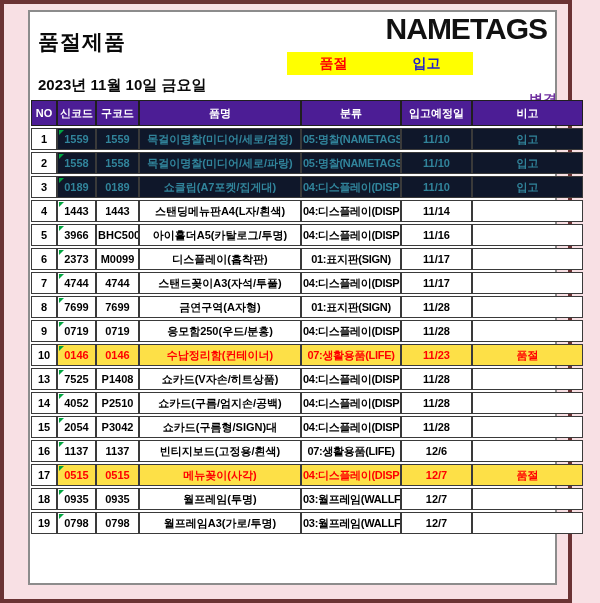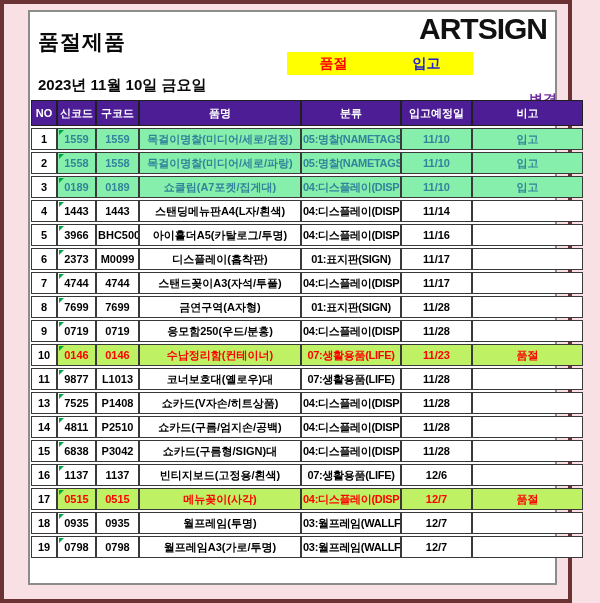--- a/index.html
+++ b/index.html
@@ -50,38 +50,38 @@
     text-align:center;vertical-align:middle;
     font-weight:700;white-space:nowrap;overflow:hidden;
     padding:0 1px;
   }
   .product-table th{
     background:#4c1d95;color:#FFFFFF;font-size:11px;height:26px;
     border-color:#1F1F1F;
   }
   .product-table td{font-size:11px;height:22px;background:#FFFFFF;color:#000;}
   .c-cat{font-size:10px;letter-spacing:-0.3px;}
-  .row-arrival td{background:#86efac;color:#31849B;}
-  .row-soldout td{background:#bef264;color:#FF0000;}
+  .row-arrival td{background:#0f172a;color:#31849B;}
+  .row-soldout td{background:#fde047;color:#FF0000;}
   .row-normal td{background:#FFFFFF;color:#000000;}
   .product-table td.c-no{background:#FFFFFF;color:#000000;}
   .c-new{position:relative;}
   .tri{
     position:absolute;top:1px;left:1px;width:0;height:0;
     border-top:5px solid #00A640;border-right:5px solid transparent;
   }
 </style>
 </head>
 <body>
 
 <div class="frame">
   <div class="panel">
 
     <div class="page-title">품절제품</div>
-    <div class="brand">ARTSIGN</div>
+    <div class="brand">NAMETAGS</div>
 
     <div class="legend-bar">
       <span class="half legend-soldout">품절</span>
       <span class="half legend-arrival">입고</span>
     </div>
     <div class="legend-change">변경</div>
 
     <div class="report-date">2023년 11월 10일 금요일</div>
 
     <table class="product-table">
@@ -190,49 +190,40 @@
           <tr class="row-soldout">
     <td class="c-no">10</td>
     <td class="c-new"><i class="tri"></i><span>0146</span></td>
     <td class="c-old">0146</td>
     <td class="c-name">수납정리함(컨테이너)</td>
     <td class="c-cat">07:생활용품(LIFE)</td>
     <td class="c-due">11/23</td>
     <td class="c-note">품절</td>
   </tr>
           <tr class="row-normal">
-    <td class="c-no">11</td>
-    <td class="c-new"><i class="tri"></i><span>9877</span></td>
-    <td class="c-old">L1013</td>
-    <td class="c-name">코너보호대(옐로우)대</td>
-    <td class="c-cat">07:생활용품(LIFE)</td>
-    <td class="c-due">11/28</td>
-    <td class="c-note"></td>
-  </tr>
-          <tr class="row-normal">
     <td class="c-no">13</td>
     <td class="c-new"><i class="tri"></i><span>7525</span></td>
     <td class="c-old">P1408</td>
     <td class="c-name">쇼카드(V자손/히트상품)</td>
     <td class="c-cat">04:디스플레이(DISPLAY)</td>
     <td class="c-due">11/28</td>
     <td class="c-note"></td>
   </tr>
           <tr class="row-normal">
     <td class="c-no">14</td>
-    <td class="c-new"><i class="tri"></i><span>4811</span></td>
+    <td class="c-new"><i class="tri"></i><span>4052</span></td>
     <td class="c-old">P2510</td>
     <td class="c-name">쇼카드(구름/엄지손/공백)</td>
     <td class="c-cat">04:디스플레이(DISPLAY)</td>
     <td class="c-due">11/28</td>
     <td class="c-note"></td>
   </tr>
           <tr class="row-normal">
     <td class="c-no">15</td>
-    <td class="c-new"><i class="tri"></i><span>6838</span></td>
+    <td class="c-new"><i class="tri"></i><span>2054</span></td>
     <td class="c-old">P3042</td>
     <td class="c-name">쇼카드(구름형/SIGN)대</td>
     <td class="c-cat">04:디스플레이(DISPLAY)</td>
     <td class="c-due">11/28</td>
     <td class="c-note"></td>
   </tr>
           <tr class="row-normal">
     <td class="c-no">16</td>
     <td class="c-new"><i class="tri"></i><span>1137</span></td>
     <td class="c-old">1137</td>

